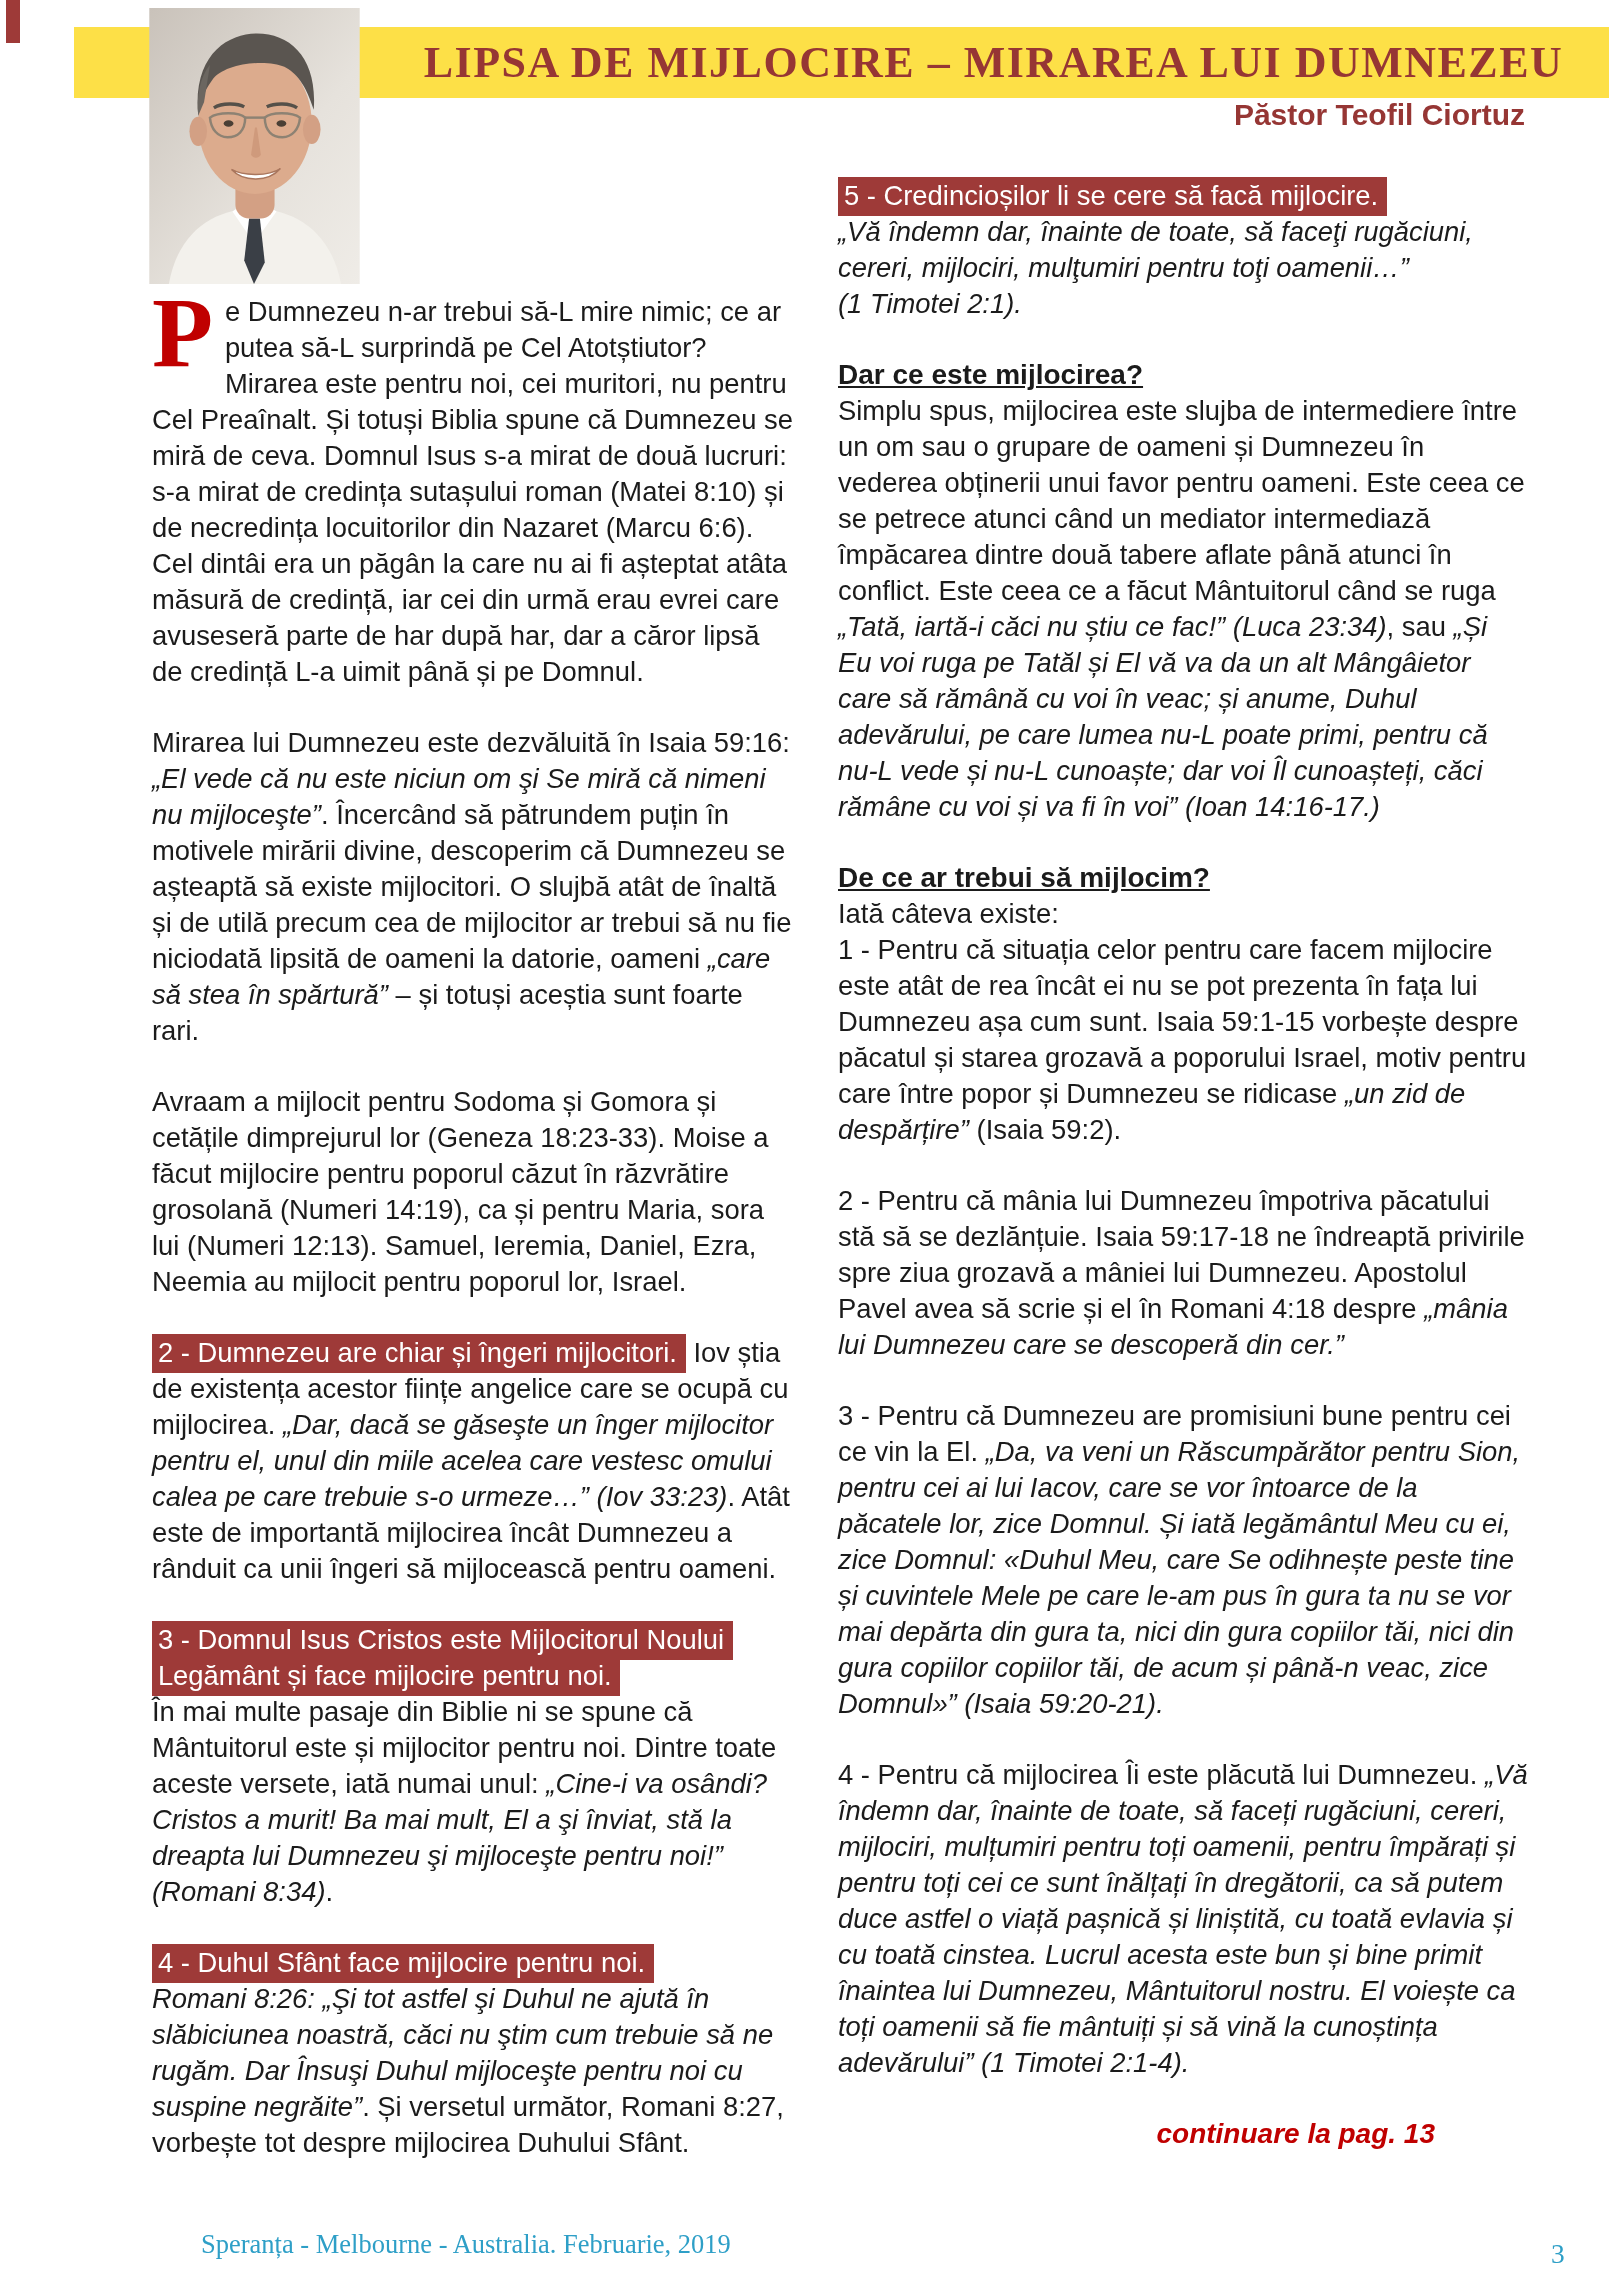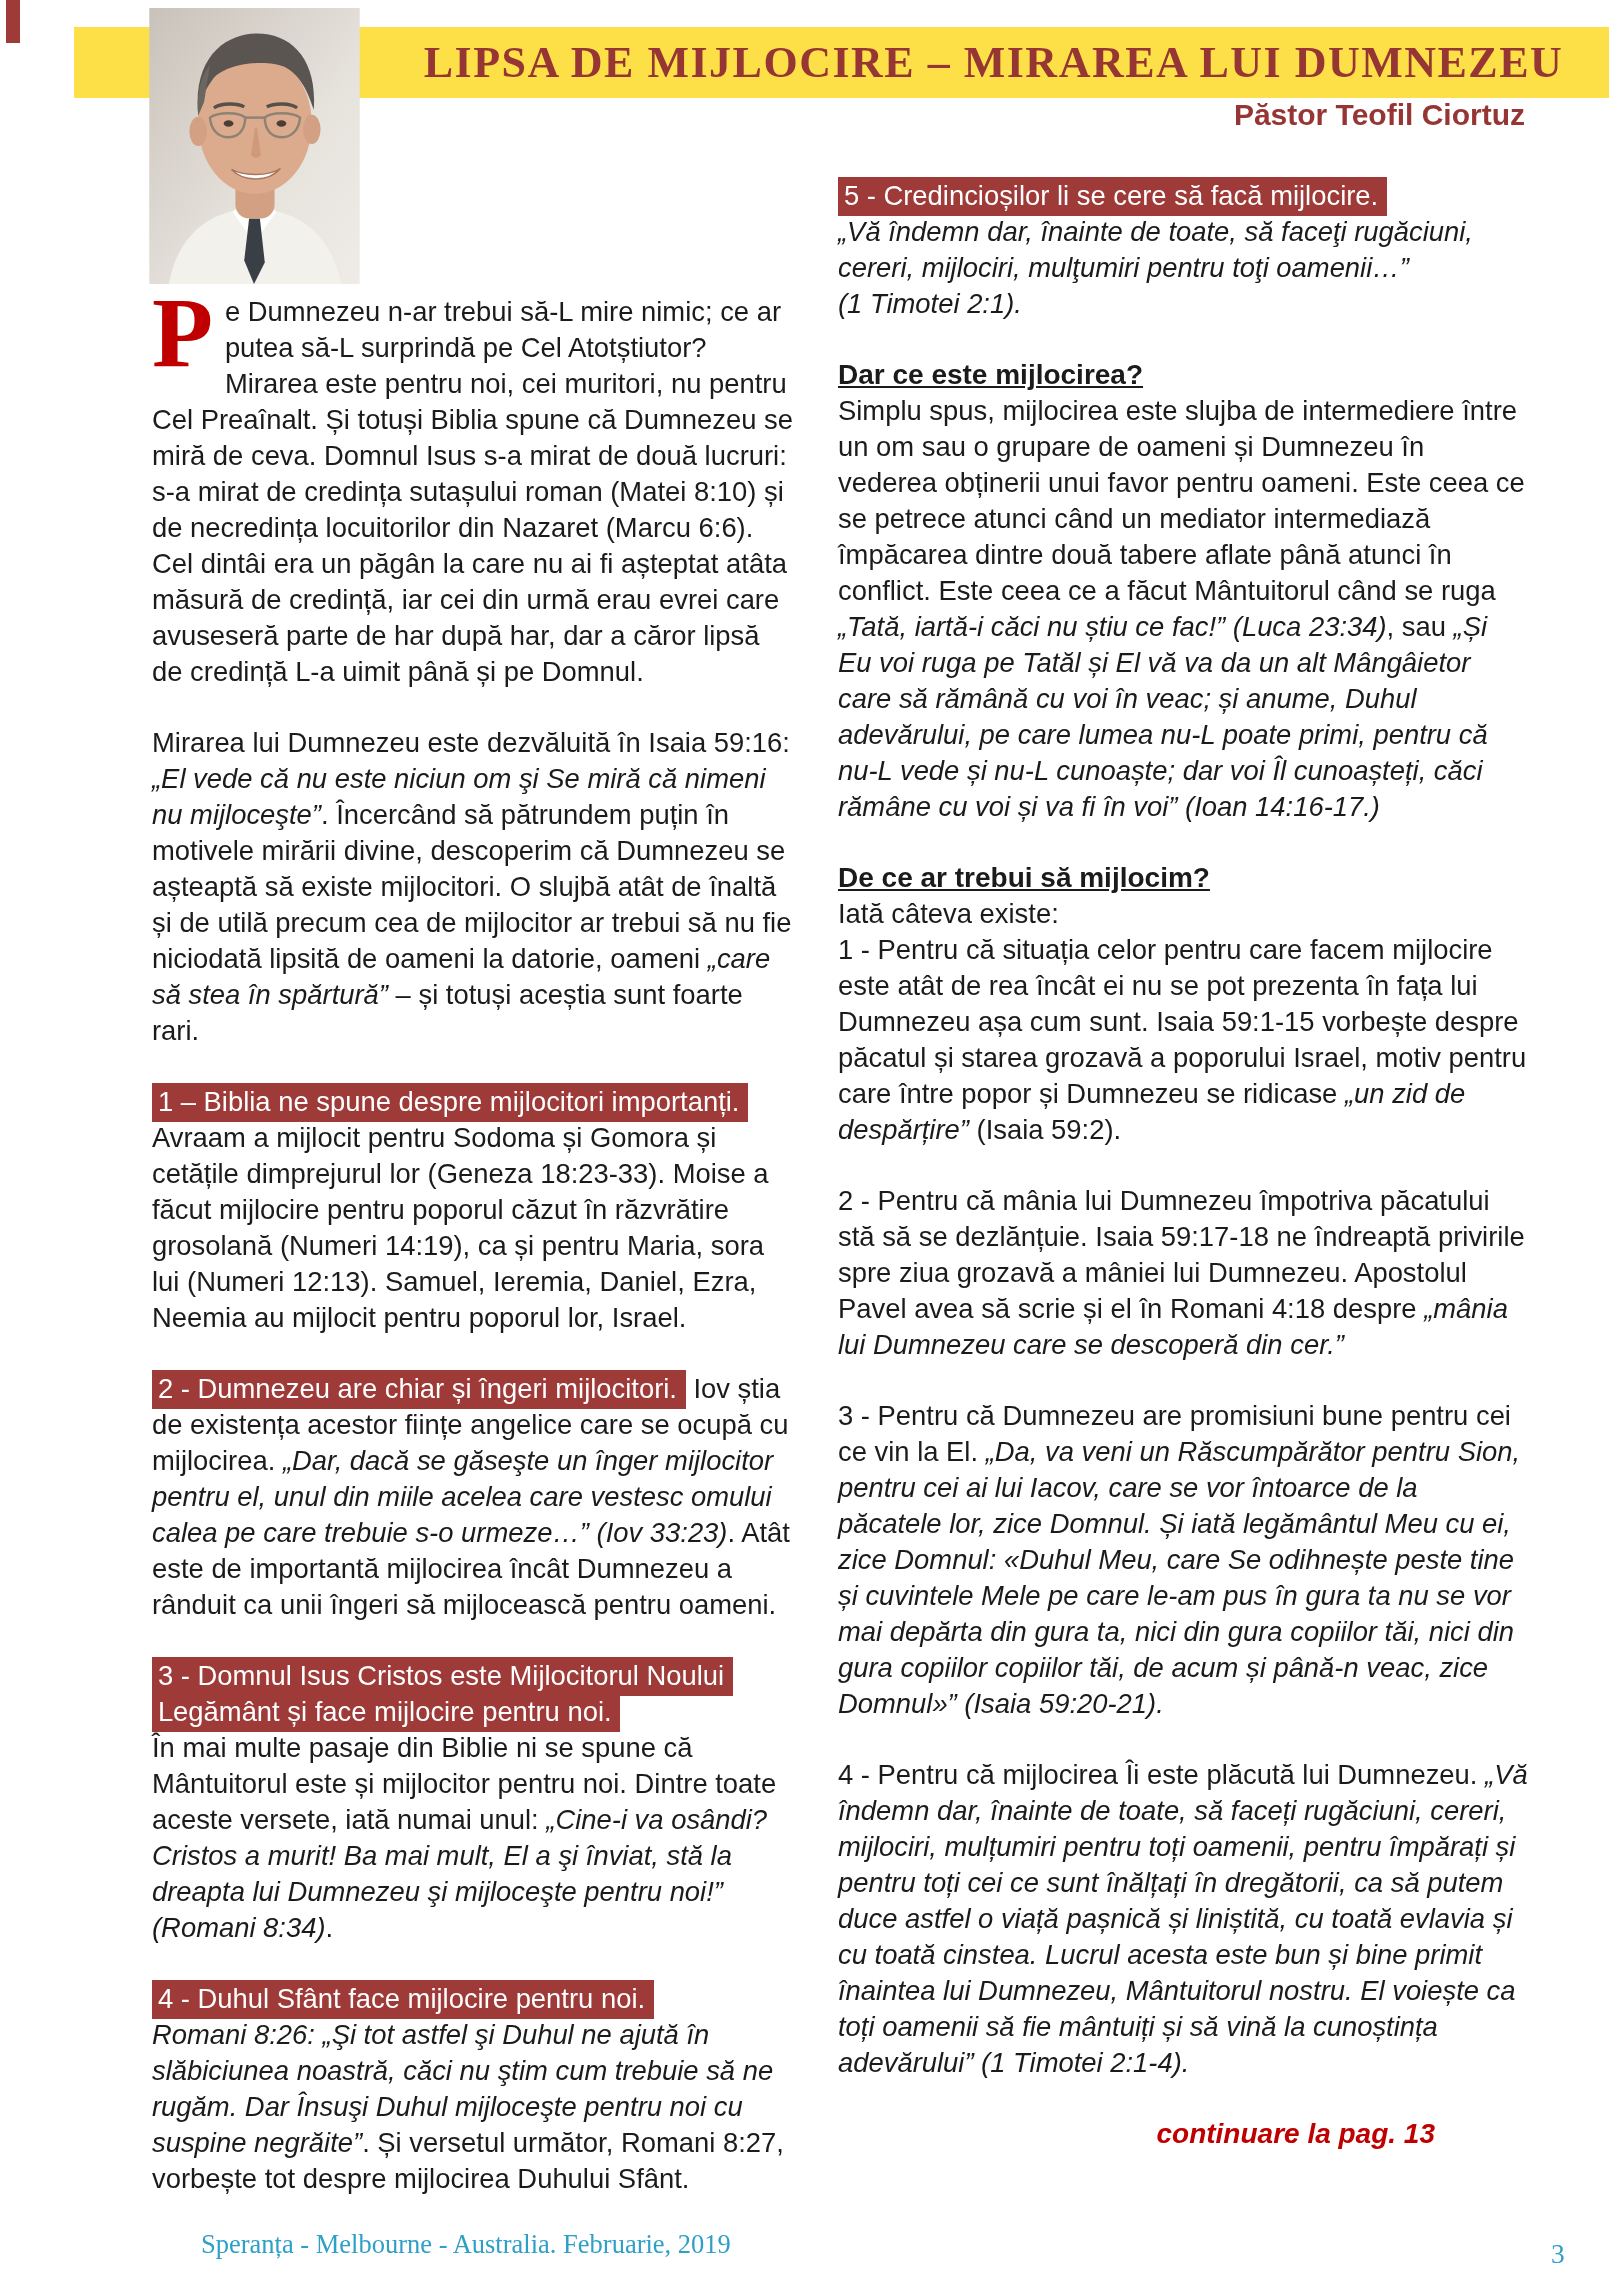--- a/index.html
+++ b/index.html
@@ -134,21 +134,20 @@
       <path d="M120 101 C128 97 144 97 151 102" stroke="#555049" stroke-width="3.4" fill="none"></path>
     </svg>
   </div>
 
   <div class="author-name">Păstor Teofil Ciortuz</div>
 
   <div class="column col-left">
     <div>
         <p class="para"><span class="dropcap">P</span><span class="seg-r">e Dumnezeu n-ar trebui să-L mire nimic; ce ar putea să-L surprindă pe Cel Atotștiutor? Mirarea este pentru noi, cei muritori, nu pentru Cel Preaînalt. Și totuși Biblia spune că Dumnezeu se miră de ceva. Domnul Isus s-a mirat de două lucruri: s-a mirat de credința sutașului roman (Matei 8:10) și de necredința locuitorilor din Nazaret (Marcu 6:6). Cel dintâi era un păgân la care nu ai fi așteptat atâta măsură de credință, iar cei din urmă erau evrei care avuseseră parte de har după har, dar a căror lipsă de credință L-a uimit până și pe Domnul.</span></p>
         <p class="para"><span class="seg-r">Mirarea lui Dumnezeu este dezvăluită în Isaia 59:16: </span><span class="seg-i">„El vede că nu este niciun om şi Se miră că nimeni nu mijloceşte”</span><span class="seg-r">. Încercând să pătrundem puțin în motivele mirării divine, descoperim că Dumnezeu se așteaptă să existe mijlocitori. O slujbă atât de înaltă și de utilă precum cea de mijlocitor ar trebui să nu fie niciodată lipsită de oameni la datorie, oameni </span><span class="seg-i">„care să stea în spărtură”</span><span class="seg-r"> – și totuși aceștia sunt foarte rari.</span></p>
-        <p class="para tight"><span class="seg-hl">1 – Biblia ne spune despre mijlocitori importanți.</span></p>
         <p class="para"><span class="seg-r">Avraam a mijlocit pentru Sodoma și Gomora și cetățile dimprejurul lor (Geneza 18:23-33). Moise a făcut mijlocire pentru poporul căzut în răzvrătire grosolană (Numeri 14:19), ca și pentru Maria, sora lui (Numeri 12:13). Samuel, Ieremia, Daniel, Ezra, Neemia au mijlocit pentru poporul lor, Israel.</span></p>
         <p class="para"><span class="seg-hl">2 - Dumnezeu are chiar și îngeri mijlocitori.</span><span class="seg-r"> Iov știa de existența acestor ființe angelice care se ocupă cu mijlocirea. </span><span class="seg-i">„Dar, dacă se găseşte un înger mijlocitor pentru el, unul din miile acelea care vestesc omului calea pe care trebuie s-o urmeze…” (Iov 33:23)</span><span class="seg-r">. Atât este de importantă mijlocirea încât Dumnezeu a rânduit ca unii îngeri să mijlocească pentru oameni.</span></p>
         <p class="para tight"><span class="seg-hl">3 - Domnul Isus Cristos este Mijlocitorul Noului Legământ și face mijlocire pentru noi.</span></p>
         <p class="para"><span class="seg-r">În mai multe pasaje din Biblie ni se spune că Mântuitorul este și mijlocitor pentru noi. Dintre toate aceste versete, iată numai unul: </span><span class="seg-i">„Cine-i va osândi? Cristos a murit! Ba mai mult, El a şi înviat, stă la dreapta lui Dumnezeu şi mijloceşte pentru noi!” (Romani 8:34)</span><span class="seg-r">.</span></p>
         <p class="para tight"><span class="seg-hl">4 - Duhul Sfânt face mijlocire pentru noi.</span></p>
         <p class="para"><span class="seg-i">Romani 8:26: „Şi tot astfel şi Duhul ne ajută în slăbiciunea noastră, căci nu ştim cum trebuie să ne rugăm. Dar Însuşi Duhul mijloceşte pentru noi cu suspine negrăite”</span><span class="seg-r">. Și versetul următor, Romani 8:27, vorbește tot despre mijlocirea Duhului Sfânt.</span></p>
       </div>
   </div>
 
   <div class="column col-right">

